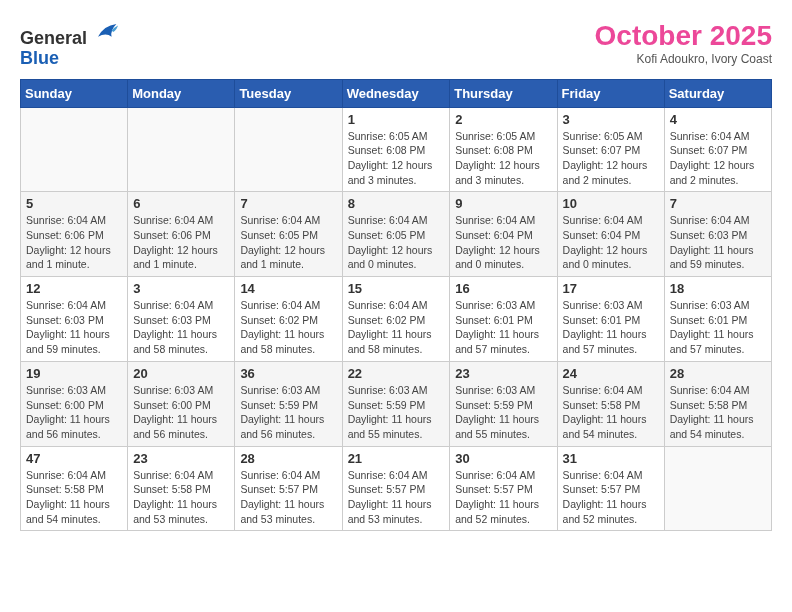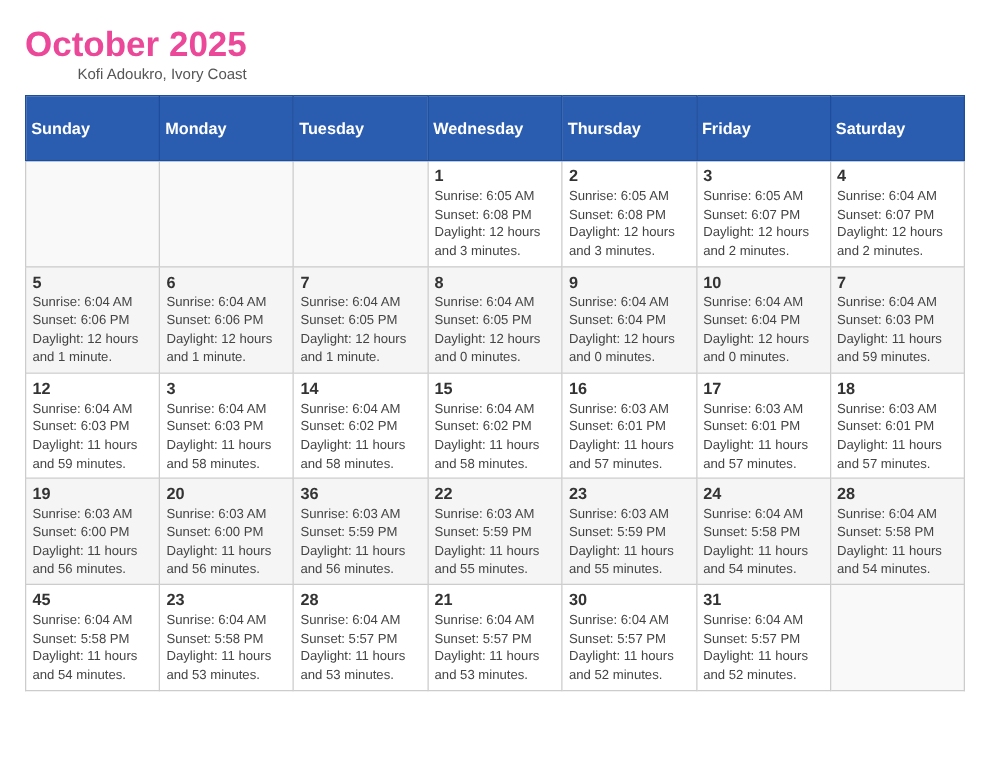--- a/index.html
+++ b/index.html
@@ -46,21 +46,21 @@
     }
     .calendar {
       width: 100%;
       border-collapse: collapse;
       border: 1px solid #ccc;
     }
     .calendar th {
       background-color: #2a5db0;
       color: #fff;
       font-size: 13px;
-      padding: 18px 4px;
+      padding: 6px 4px;
       text-align: left;
       border: 1px solid #1e4d9a;
       font-weight: bold;
     }
     .calendar td {
       border: 1px solid #ccc;
       vertical-align: top;
       padding: 4px 5px;
       width: 108px;
       min-height: 80px;
@@ -83,20 +83,32 @@
       line-height: 1.4;
     }
     .empty-cell {
       background: #f9f9f9 !important;
     }
   </style>
 </head>
 <body>
 
 <div class="header">
+  <div class="logo">
+    <div>
+      <span class="logo-text">
+        <span class="logo-general">General</span>
+        <svg class="logo-icon" viewBox="0 0 30 24" fill="none" xmlns="http://www.w3.org/2000/svg">
+          <path d="M5 18 Q12 4 28 2 Q20 10 22 18 Q15 12 5 18Z" fill="#1a5fb4"></path>
+          <path d="M22 10 Q26 6 30 4 Q28 10 24 12Z" fill="#4a9fd4"></path>
+        </svg>
+        <br><span class="logo-blue">Blue</span>
+      </span>
+    </div>
+  </div>
   <div class="title-section">
     <div class="month-title">October 2025</div>
     <div class="location">Kofi Adoukro, Ivory Coast</div>
   </div>
 </div>
 
 <table class="calendar">
   <thead>
     <tr>
     <th>Sunday</th>
@@ -265,21 +277,21 @@
         </td>
         <td>
           <span class="day-number">28</span>
           <div class="day-info" style="white-space: pre-line;">Sunrise: 6:04 AM
 Sunset: 5:58 PM
 Daylight: 11 hours and 54 minutes.</div>
         </td>
       </tr>
       <tr>
         <td>
-          <span class="day-number">45</span>
+          <span class="day-number">47</span>
           <div class="day-info" style="white-space: pre-line;">Sunrise: 6:04 AM
 Sunset: 5:58 PM
 Daylight: 11 hours and 54 minutes.</div>
         </td>
         <td>
           <span class="day-number">23</span>
           <div class="day-info" style="white-space: pre-line;">Sunrise: 6:04 AM
 Sunset: 5:58 PM
 Daylight: 11 hours and 53 minutes.</div>
         </td>

